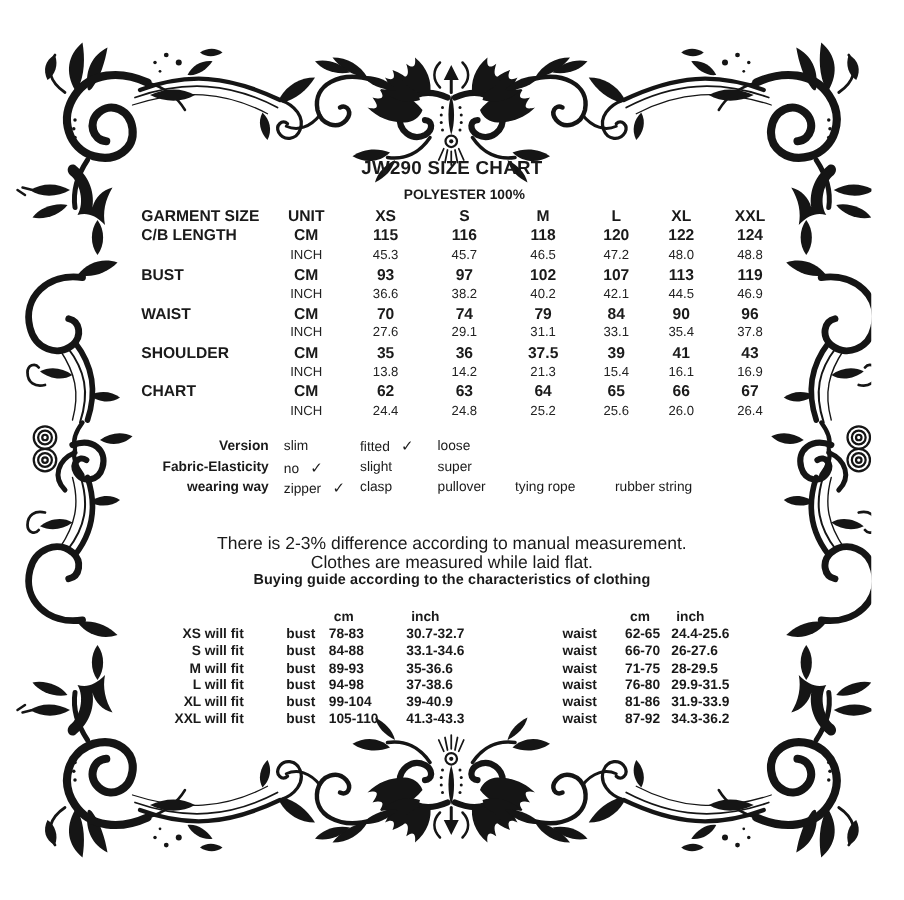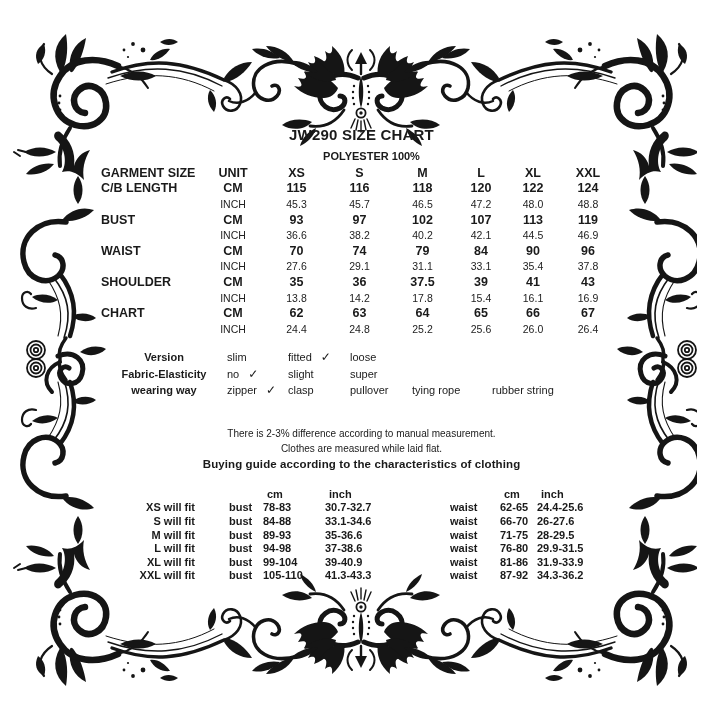--- a/index.html
+++ b/index.html
@@ -9,39 +9,39 @@
   }
   svg.border { position:absolute; left:0; top:0; z-index:1; }
   .content { position:absolute; left:0; top:0; width:723px; height:720px; z-index:2; }
 
   .title    { position:absolute; top:126px; left:0; right:0; text-align:center;
               font-size:15px; font-weight:bold; letter-spacing:.2px; }
   .subtitle { position:absolute; top:150px; left:0; right:0; text-align:center;
               font-size:11px; font-weight:bold;padding-left:20px; }
 
   
-  .size-table { position:absolute; left:101px; top:165px; }
+  .size-table { position:absolute; left:113px; top:165px; }
   .srow { display:grid; grid-template-columns:100px 64px 63px 63px 63px 54px 50px 60px;
           height:15.6px; align-items:center; }
   .cell { text-align:center; white-space:nowrap; }
   .cell.label-cell { text-align:left; }
   .b  { font-weight:bold; font-size:12.5px; }
   .sm { font-size:10.5px; color:#222; }
 
   
   .attrs { position:absolute; left:113px; top:349px; }
   .arow  { display:grid; grid-template-columns:102px 12px 61px 62px 62px 80px 130px;
            height:16.5px; align-items:center; font-size:11px; }
-  .alabel { text-align:center; font-weight:bold; white-space:nowrap; }
+  .alabel { text-align:right; font-weight:bold; white-space:nowrap; }
   .acell  { white-space:nowrap; }
   .acell .check { margin-left:9px; font-size:12px; }
 
   
   .notes { position:absolute; left:0; right:0; top:427px; text-align:center; }
-  .note-line { font-size:10px; line-height:14.5px; }
+  .note-line { font-size:14px; line-height:14.5px; }
   .bg-title  { font-size:11.5px; font-weight:bold; line-height:17px; letter-spacing:.1px; }
 
   
   .bg-table { position:absolute; left:113px; top:487px; }
   .brow { display:grid; grid-template-columns:82px 34px 34px 62px 125px 50px 37px 80px;
           height:13.6px; align-items:center; font-size:11px; font-weight:bold; }
   .brow .c    { text-align:left; white-space:nowrap; }
   .brow .size { text-align:right; }
   .brow .hpad { padding-left:4px; }
 </style>
@@ -253,21 +253,21 @@
           <div class="cell b">37.5</div>
           <div class="cell b">39</div>
           <div class="cell b">41</div>
           <div class="cell b">43</div>
         </div>
         <div class="srow">
           <div class="cell label-cell b"></div>
           <div class="cell sm">INCH</div>
           <div class="cell sm">13.8</div>
           <div class="cell sm">14.2</div>
-          <div class="cell sm">17.8</div>
+          <div class="cell sm">21.3</div>
           <div class="cell sm">15.4</div>
           <div class="cell sm">16.1</div>
           <div class="cell sm">16.9</div>
         </div>
         <div class="srow">
           <div class="cell label-cell b">CHART</div>
           <div class="cell b">CM</div>
           <div class="cell b">62</div>
           <div class="cell b">63</div>
           <div class="cell b">64</div>

